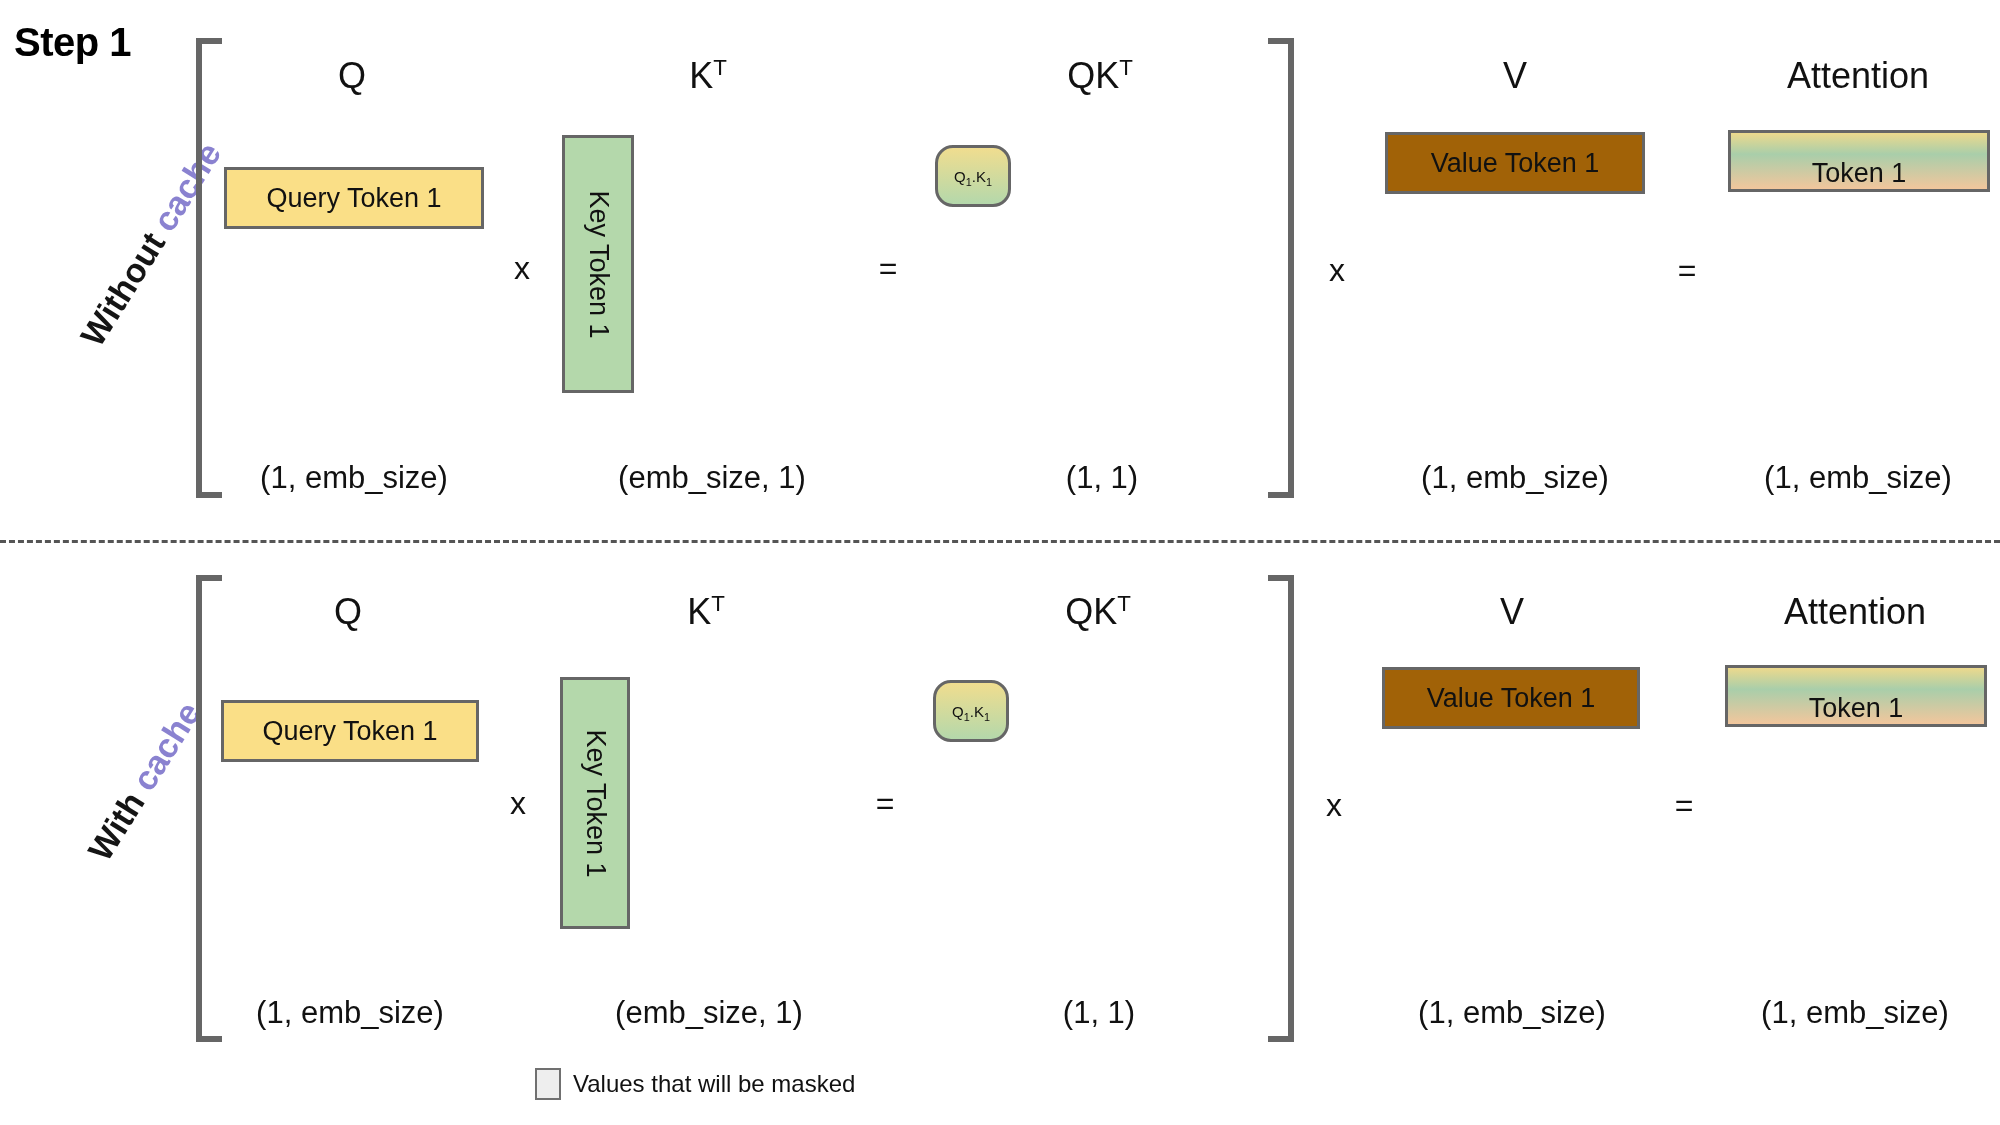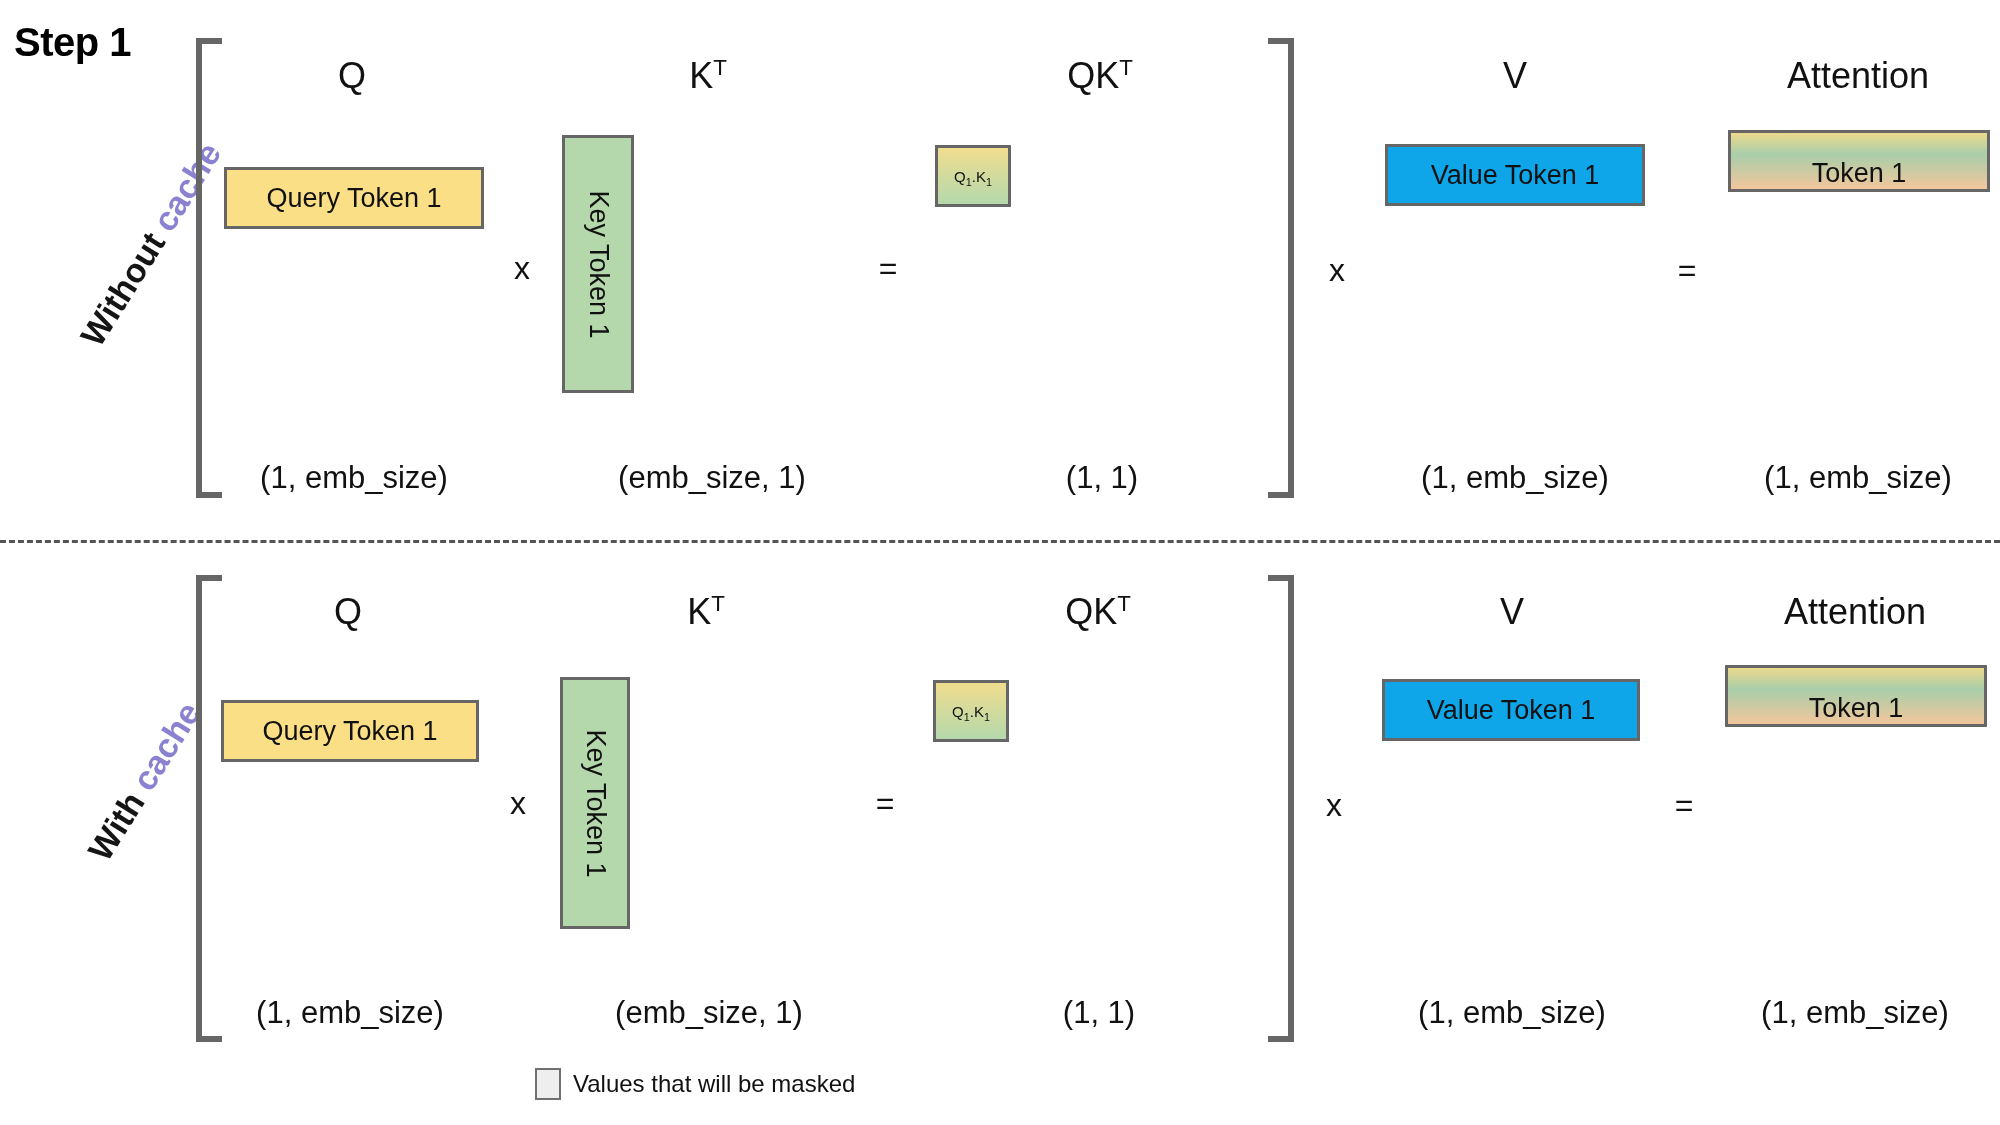--- a/index.html
+++ b/index.html
@@ -75,22 +75,22 @@
     display: flex;
     align-items: center;
     justify-content: center;
     font-size: 27px;
     color: #111;
     white-space: nowrap;
     overflow: hidden;
   }
   .mbox.query  { background: #fadf87; margin-top: 39px; }
   .mbox.key    { background: #b4d8ab; }
-  .mbox.value  { background: #0ea5e9; margin-top: 12px; }
-  .mbox.qk     { background: linear-gradient(to bottom, #f0dd8f 0%, #b4d8ab 100%); }
+  .mbox.value  { background: #a16207; }
+  .mbox.qk     { background: linear-gradient(to bottom, #f0dd8f 0%, #b4d8ab 100%); border-radius: 18px; }
   .mbox.attn   { background: linear-gradient(to bottom, #ecd98d 0%, #a9ceaa 38%, #f2c69c 100%); align-items: flex-end; }
 
   .mbox.key .vtext {
     transform: rotate(90deg);
     font-size: 27px;
     white-space: nowrap;
   }
   .mbox.qk .qktext {
     font-size: 15px;
   }

